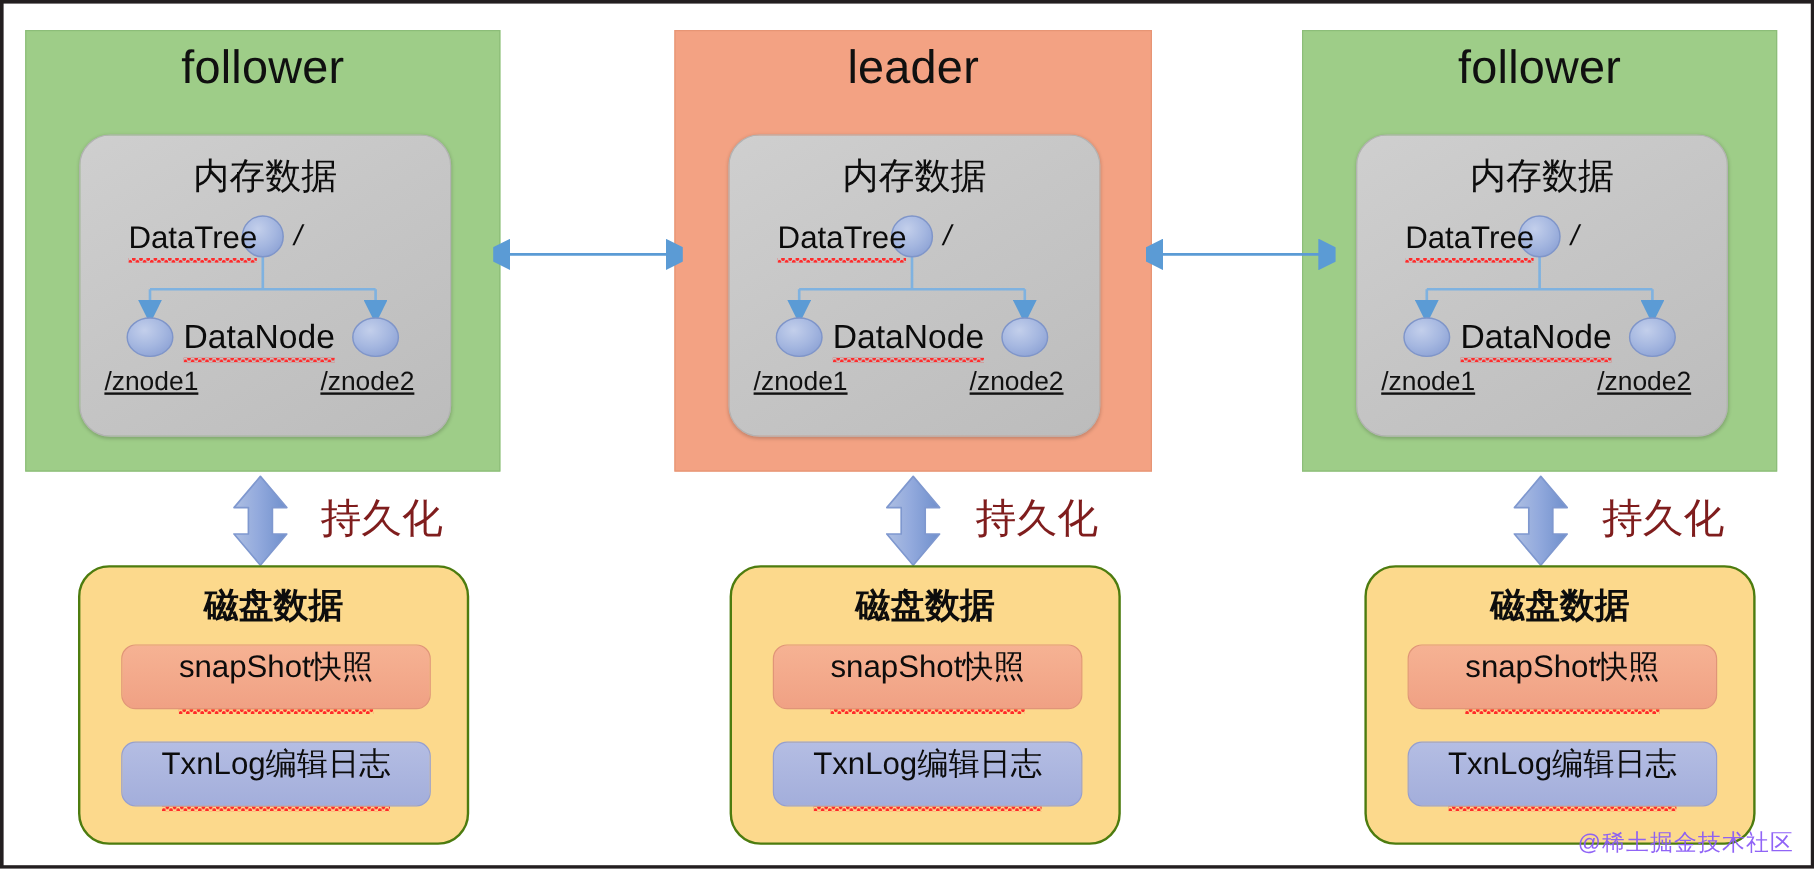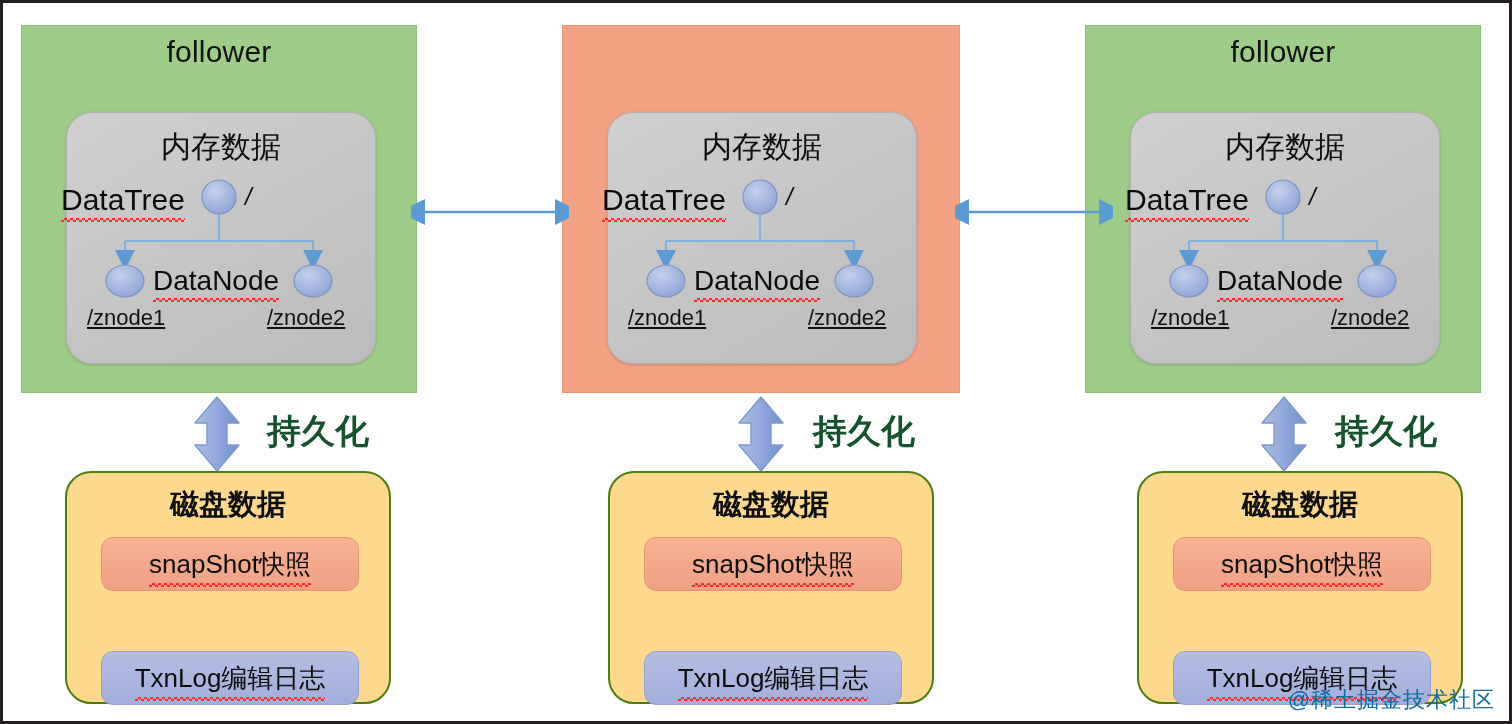--- a/index.html
+++ b/index.html
@@ -34,21 +34,21 @@
   .server-box.orange {
     background: #F3A283;
     border-color: #e79575;
   }
   .server-title {
     position: absolute;
     top: 8px;
     left: 0;
     width: 100%;
     text-align: center;
-    font-size: 30px;
+    font-size: 39px;
     line-height: 1.2;
     color: #101010;
     font-weight: 400;
     letter-spacing: 0.2px;
   }
 
   
   .memory-box {
     position: absolute;
     box-sizing: border-box;
@@ -70,23 +70,24 @@
 
   
   .tree {
     position: absolute;
     left: 0; top: 0; right: 0; bottom: 0;
   }
   .tree svg { position:absolute; left:0; top:0; }
 
   .label-datatree {
     position: absolute;
-    font-size: 30px;
+    font-size: 26px;
     color: #0b0b0b;
     white-space: nowrap;
+    margin-left: 46px;
   }
   .label-datanode {
     position: absolute;
     font-size: 28px;
     color: #0b0b0b;
     white-space: nowrap;
   }
   .label-root {
     position: absolute;
     font-size: 24px;
@@ -118,23 +119,23 @@
     background-size: 6px 4px;
     background-repeat: repeat-x;
   }
 
   
   .persist-arrow {
     position: absolute;
   }
   .persist-label {
     position: absolute;
-    color: #14532d;
+    color: #7f1d1d;
     font-size: 34px;
-    font-weight: 700;
+    font-weight: 400;
     white-space: nowrap;
   }
 
   
   .sync-arrow { position: absolute; }
 
   
   .disk-box {
     position: absolute;
     box-sizing: border-box;
@@ -150,42 +151,40 @@
     text-align: center;
     font-size: 29px;
     color: #0d0d0d;
     font-weight: 700;
   }
   .disk-item {
     position: absolute;
     box-sizing: border-box;
     border-radius: 12px;
     display: flex;
-    align-items: center;
     justify-content: center;
     font-size: 26px;
     color: #0c0c0c;
   }
   .disk-item.snapshot {
     background: linear-gradient(180deg,#f6b293 0%, #f0a184 100%);
     border: 1px solid #e09578;
   }
   .disk-item.txnlog {
     background: linear-gradient(180deg,#b4bde3 0%, #a3aedb 100%);
     border: 1px solid #959fd0;
-    margin-top: 33px;
   }
 
   
   .watermark {
     position: absolute;
     right: 14px;
     bottom: 6px;
-    font-size: 22px;
-    color: #0369a1;
+    font-size: 19px;
+    color: #8b5cf6;
     letter-spacing: 1px;
     opacity: 0.95;
     user-select: none;
   }
 </style>
 </head>
 <body>
 
 <div id="canvas">
 
@@ -243,20 +242,21 @@
           <stop offset="45%" stop-color="#93aadd"></stop>
           <stop offset="100%" stop-color="#6f8fcc"></stop>
         </linearGradient>
       </defs>
       <path d="M27,2 L49,28 L37,28 L37,50 L49,50 L27,76 L5,50 L17,50 L17,28 L5,28 Z" fill="url(#arrGradV)" stroke="#7f98cf" stroke-width="1.4" stroke-linejoin="round"></path>
     </svg>
   </div>
   <div class="persist-label" style="left:264px; top:406px;">持久化</div>
 
   <div class="server-box orange" style="left:559px; top:22px; width:398px; height:368px;">
+    <div class="server-title">leader</div>
 
     <div class="memory-box" style="left:44px; top:86px; width:310px; height:252px;">
       <div class="memory-title">内存数据</div>
 
       <div class="tree">
         <svg width="310" height="252" viewBox="0 0 310 252">
           <defs>
             <radialGradient id="circGrad1" cx="38%" cy="32%" r="72%">
               <stop offset="0%" stop-color="#c3cfeb"></stop>
               <stop offset="60%" stop-color="#a5b7e0"></stop>

